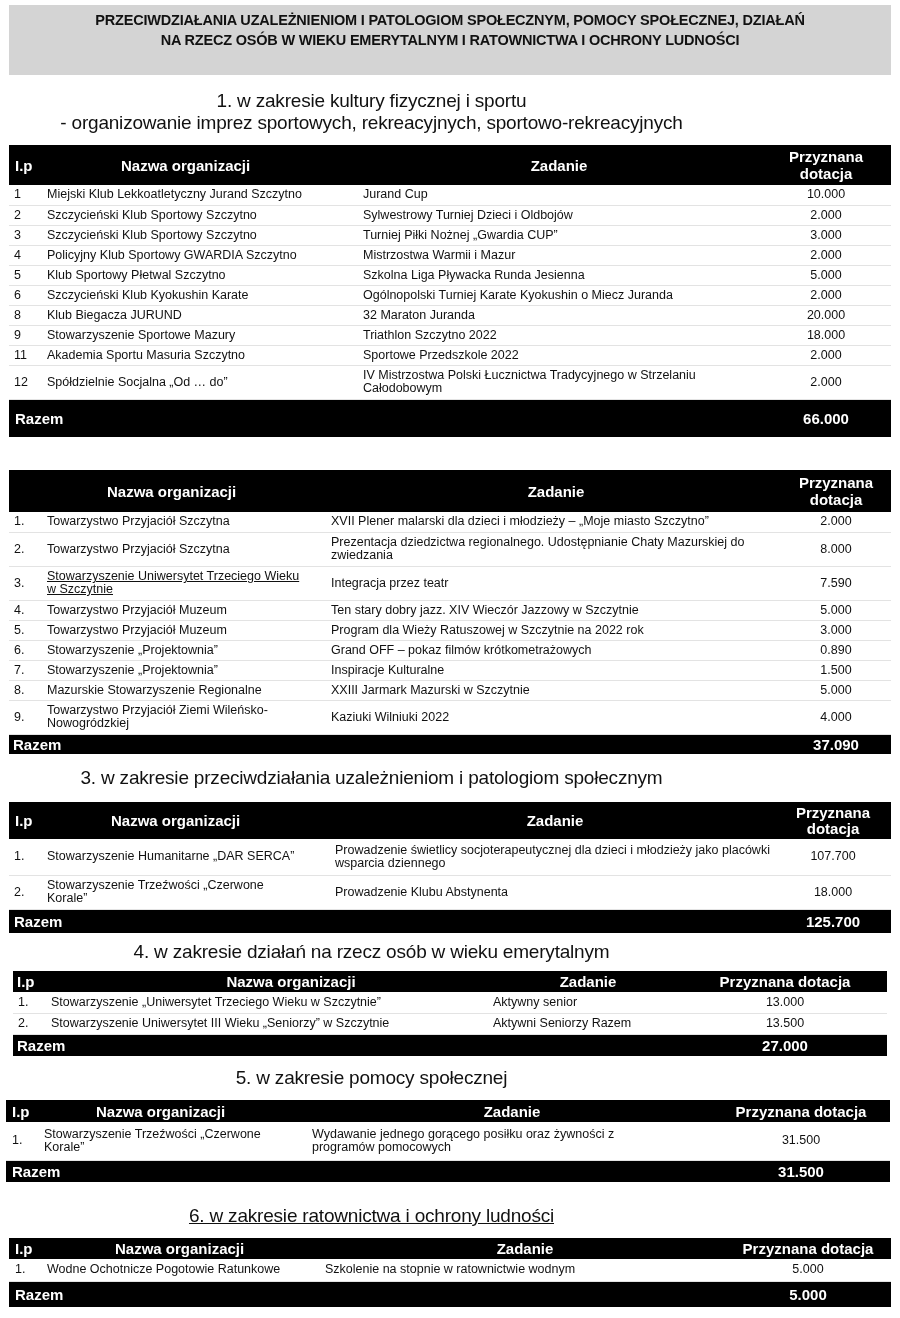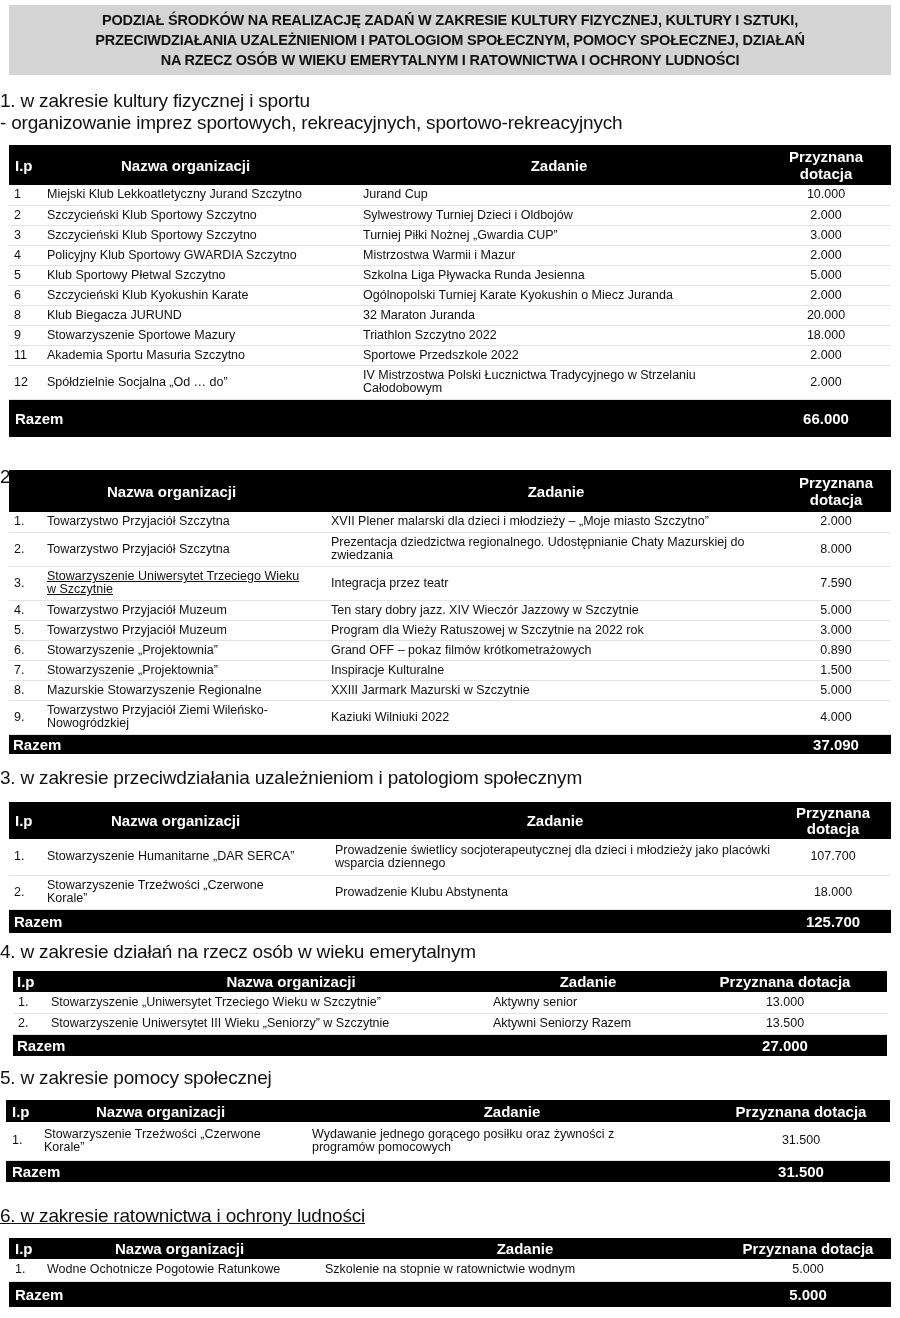--- a/index.html
+++ b/index.html
@@ -4,35 +4,34 @@
 <style>
   html, body { margin: 0; padding: 0; background: #ffffff; }
   body { width: 900px; height: 1318px; position: relative; overflow: hidden;
          font-family: "Liberation Sans", "DejaVu Sans", sans-serif; color: #111; }
 
   .title-box { position: absolute; left: 9px; top: 5px; width: 882px; height: 70px;
     background: #d4d4d4; text-align: center; font-weight: bold; font-size: 14.5px;
     line-height: 20px; padding-top: 5px; box-sizing: border-box; letter-spacing: -0.2px; }
   .title-box div { white-space: nowrap; }
 
-  .sec-title { position: absolute; left: 0; width: 743px; text-align: left;
+  .sec-title { position: absolute; left: 0; width: 743px; text-align: center;
     font-size: 19px; line-height: 22px; white-space: nowrap; letter-spacing: -0.2px; }
 
   table { position: absolute; border-collapse: collapse; table-layout: fixed; }
   th { background: #000; color: #fff; font-weight: bold; padding: 0; }
   td { padding: 0; font-size: 12.5px; line-height: 13px; border-bottom: 1px solid #e3e3e3; vertical-align: middle; }
   tr.total td { background: #000; color: #fff; font-weight: bold; font-size: 15px; border-bottom: none; }
   .c { text-align: center; }
   .l { text-align: left; }
 </style>
 </head>
 <body>
 
 <div class="title-box">
-  <div>PODZIAŁ ŚRODKÓW NA REALIZACJĘ ZADAŃ W ZAKRESIE KULTURY FIZYCZNEJ, KULTURY I SZTUKI,</div>
   <div>PRZECIWDZIAŁANIA UZALEŻNIENIOM I PATOLOGIOM SPOŁECZNYM, POMOCY SPOŁECZNEJ, DZIAŁAŃ</div>
   <div>NA RZECZ OSÓB W WIEKU EMERYTALNYM I RATOWNICTWA I OCHRONY LUDNOŚCI</div>
 </div>
 
 <div class="sec-title" style="top:90px;">
   <div>1. w zakresie kultury fizycznej i sportu</div>
   <div>- organizowanie imprez sportowych, rekreacyjnych, sportowo-rekreacyjnych</div>
 </div>
 <table style="left:9px; top:145px; width:882px;">
   <colgroup>

